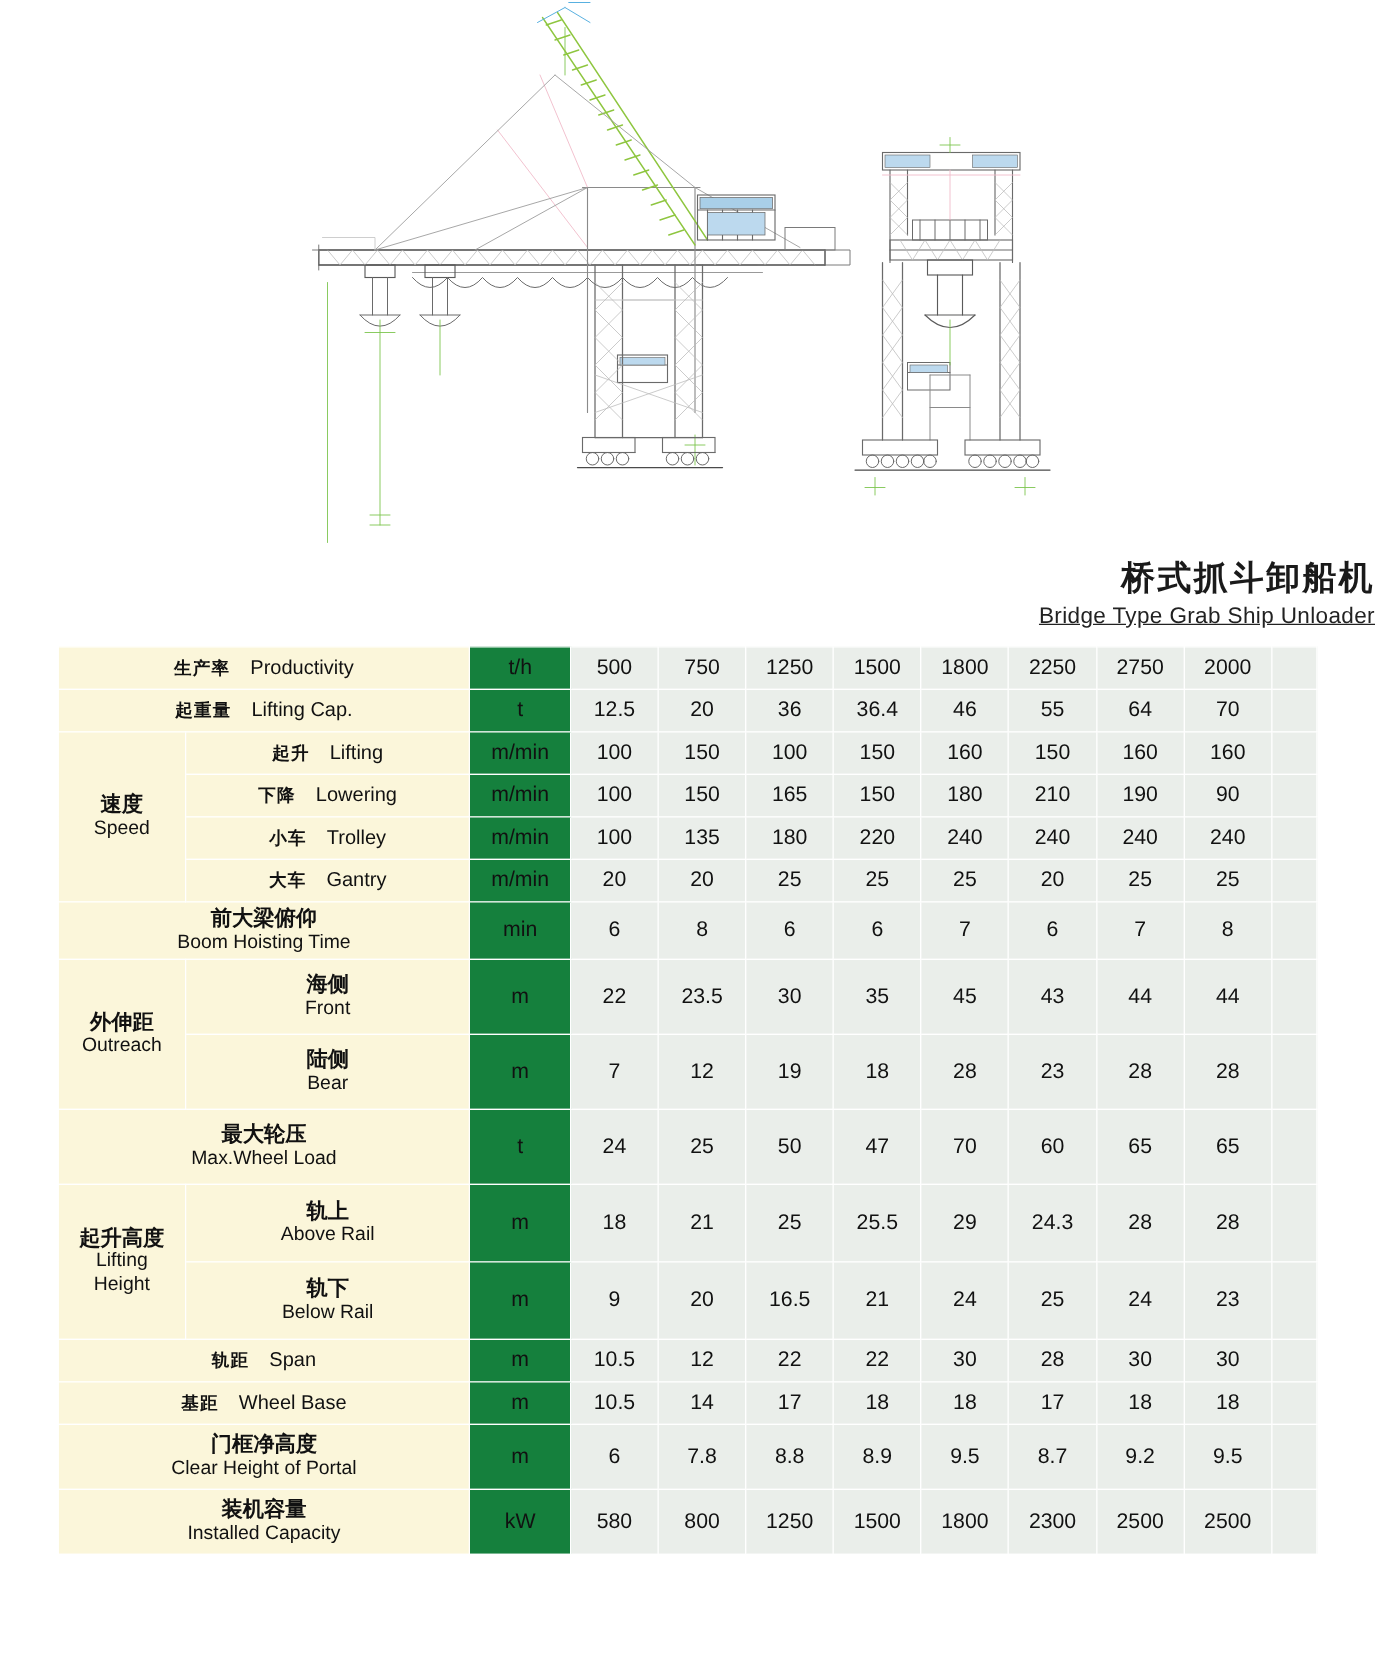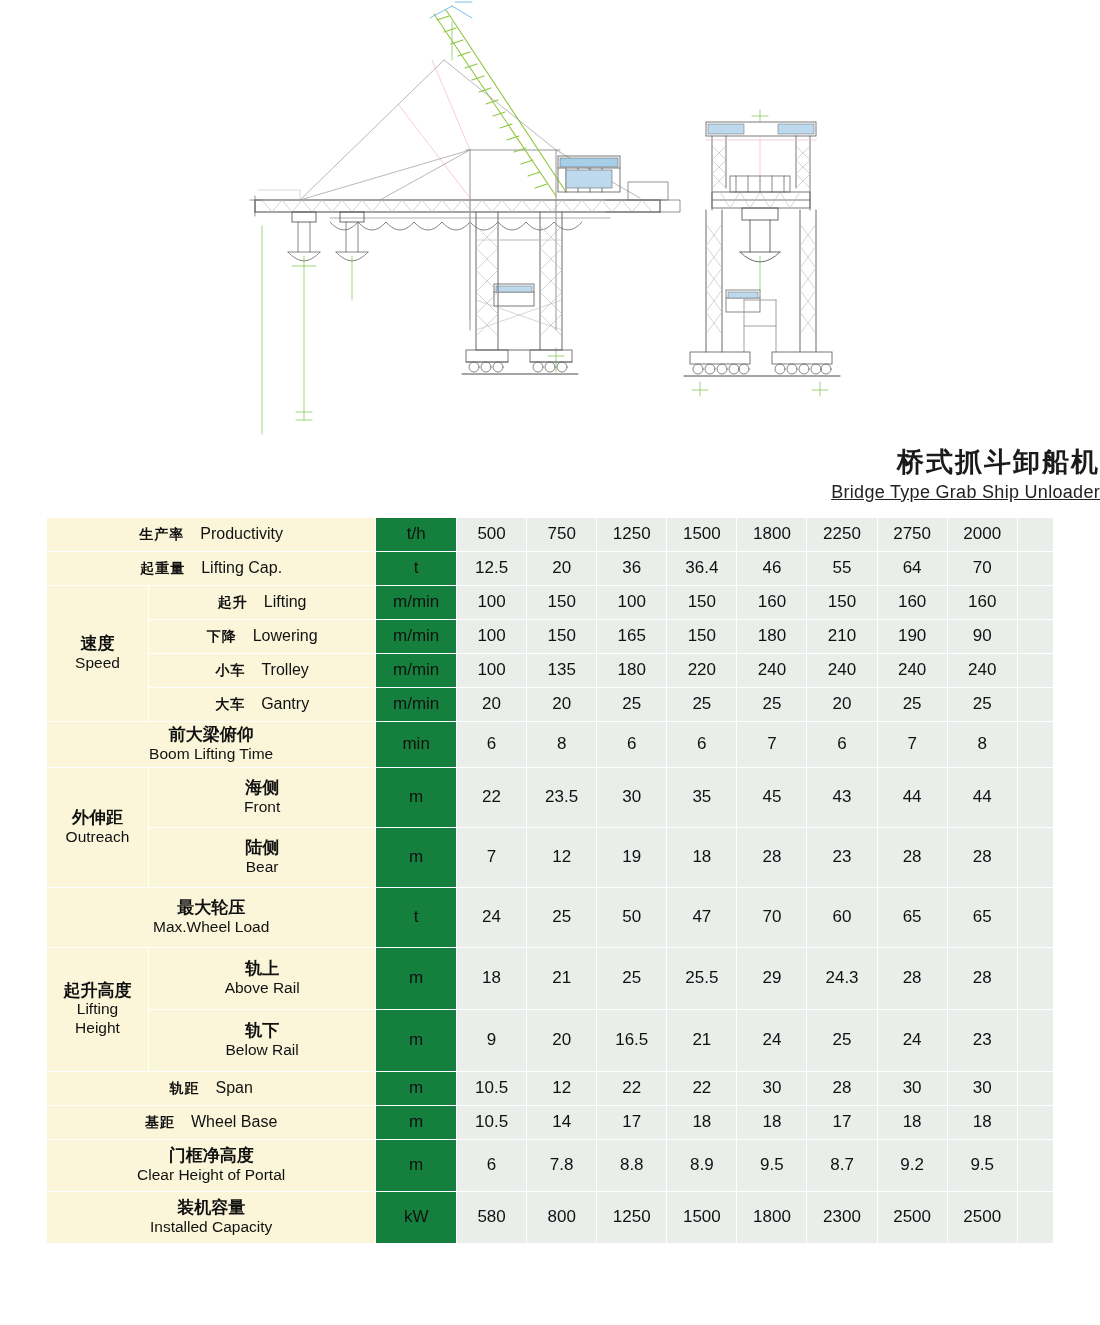--- a/index.html
+++ b/index.html
@@ -437,21 +437,21 @@
         <td class="val">25</td>
         <td class="val">20</td>
         <td class="val">25</td>
         <td class="val">25</td>
         <td class="pad"></td>
       </tr>
 
       <tr style="height:46px">
         <td class="lbl stack" colspan="2">
           <span class="cn">前大梁俯仰</span>
-          <span class="en">Boom Lifting Time</span>
+          <span class="en">Boom Hoisting Time</span>
         </td>
         <td class="unit">min</td>
         <td class="val">6</td>
         <td class="val">8</td>
         <td class="val">6</td>
         <td class="val">6</td>
         <td class="val">7</td>
         <td class="val">6</td>
         <td class="val">7</td>
         <td class="val">8</td>

